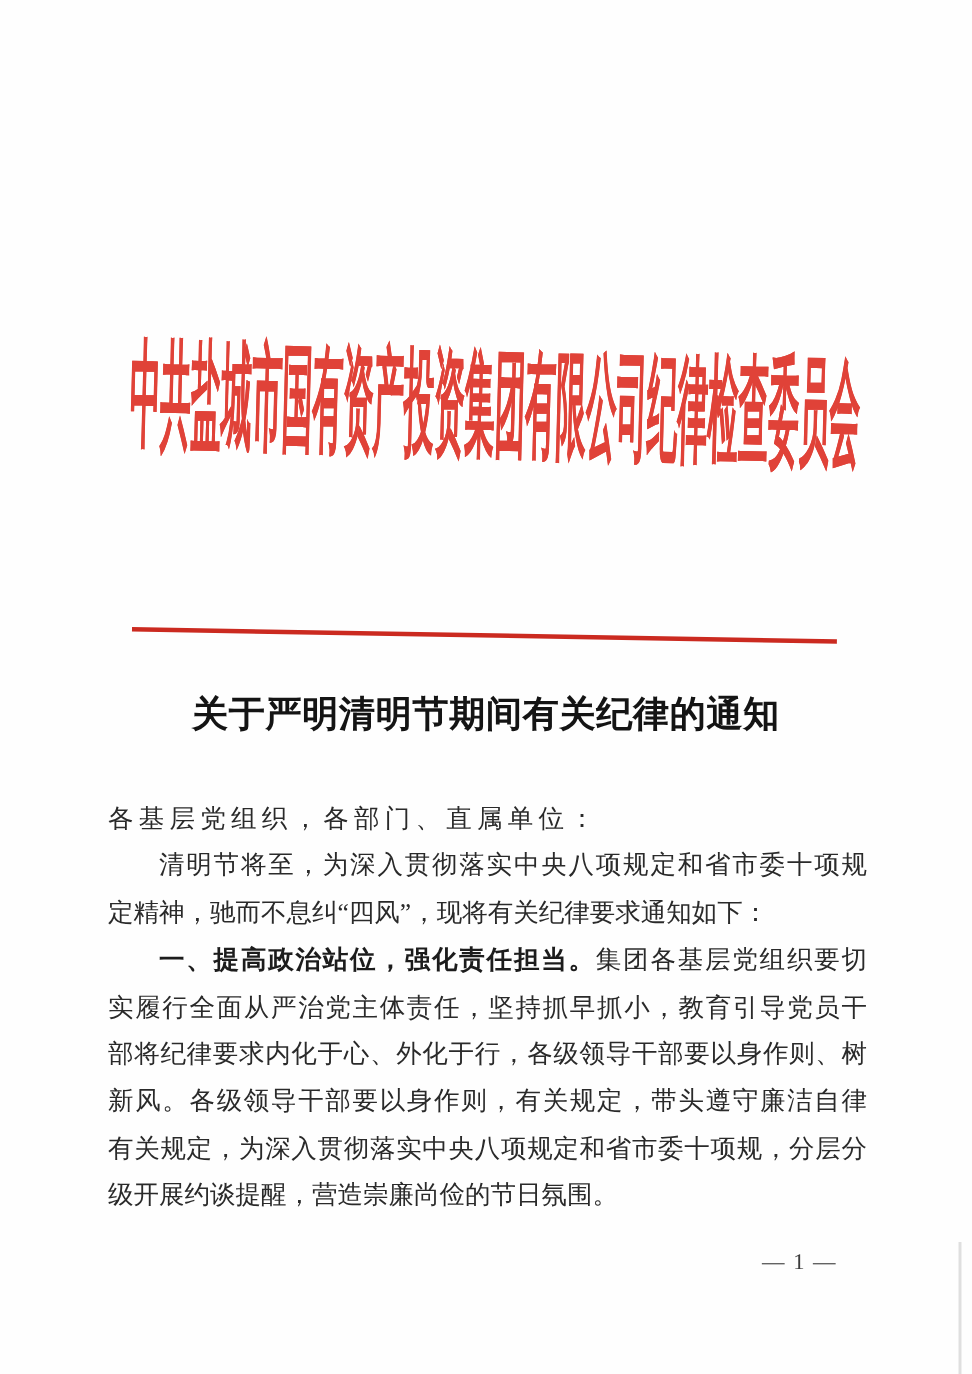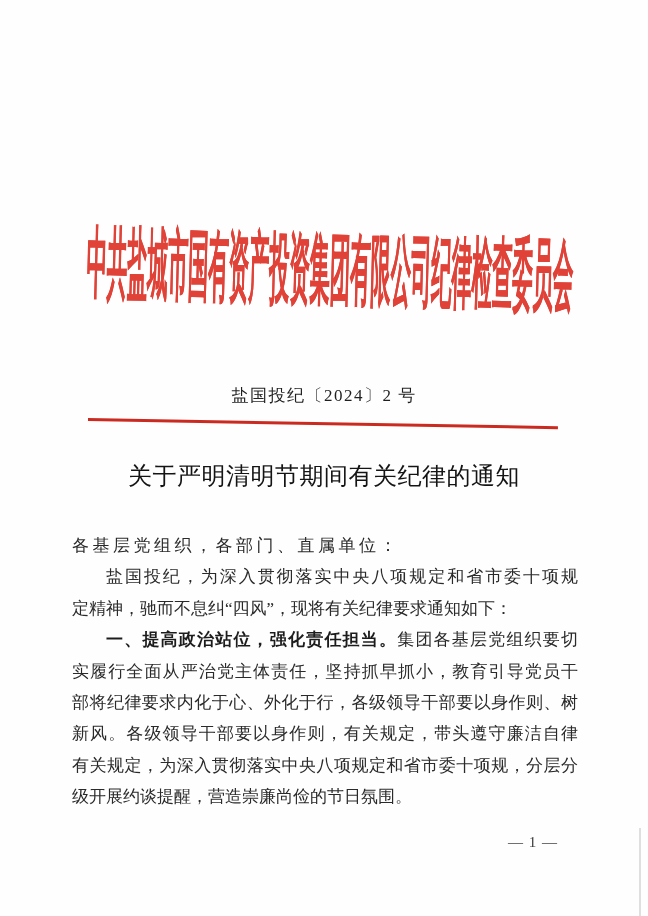--- a/index.html
+++ b/index.html
@@ -65,21 +65,21 @@
   }
 
   
   .doc-title {
     position: absolute;
     top: 460px;
     left: 0;
     width: 100%;
     text-align: center;
     font-size: 24px;
-    font-weight: 400;
+    font-weight: 700;
     letter-spacing: 0.5px;
     color: #141414;
   }
 
   
   .body-text {
     position: absolute;
     left: 72px;
     top: 530px;
     width: 506px;
@@ -129,32 +129,31 @@
 </style>
 </head>
 <body>
 
 <div class="page">
 
   <div class="org-title-row">
     <div class="org-title-text">中共盐城市国有资产投资集团有限公司纪律检查委员会</div>
   </div>
 
-  <div class="doc-number">盐国投纪〔2024〕2 号</div>
 
   <div class="red-rule"></div>
 
   <div class="doc-title">关于严明清明节期间有关纪律的通知</div>
 
   <div class="body-text">
     <div class="line salutation">
       <span>各基层党组织，各部门、直属单位：</span>
     </div>
     <div class="line indent fill">
-      <span>盐国投纪，为深入贯彻落实中央八项规定和省市委十项规</span>
+      <span>清明节将至，为深入贯彻落实中央八项规定和省市委十项规</span>
     </div>
     <div class="line">
       <span>定精神，驰而不息纠“四风”，现将有关纪律要求通知如下：</span>
     </div>
     <div class="line indent fill">
       <b class="lead">一、提高政治站位，强化责任担当。</b><span>集团各基层党组织要切</span>
     </div>
     <div class="line fill">
       <span>实履行全面从严治党主体责任，坚持抓早抓小，教育引导党员干</span>
     </div>

